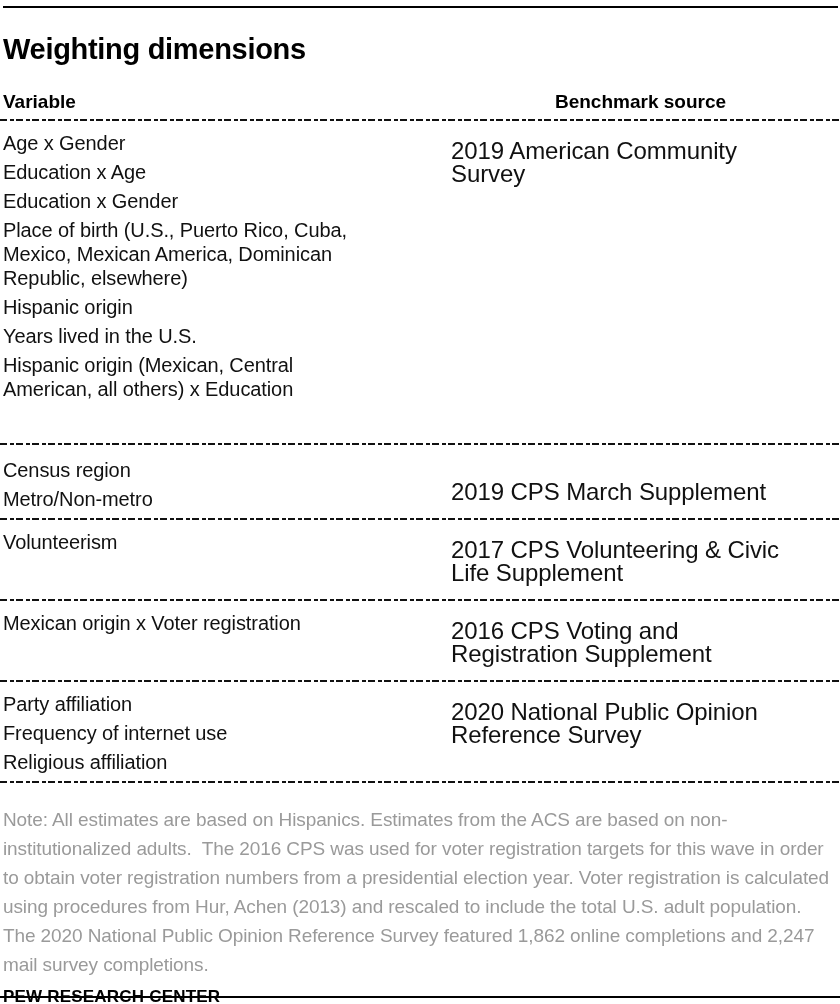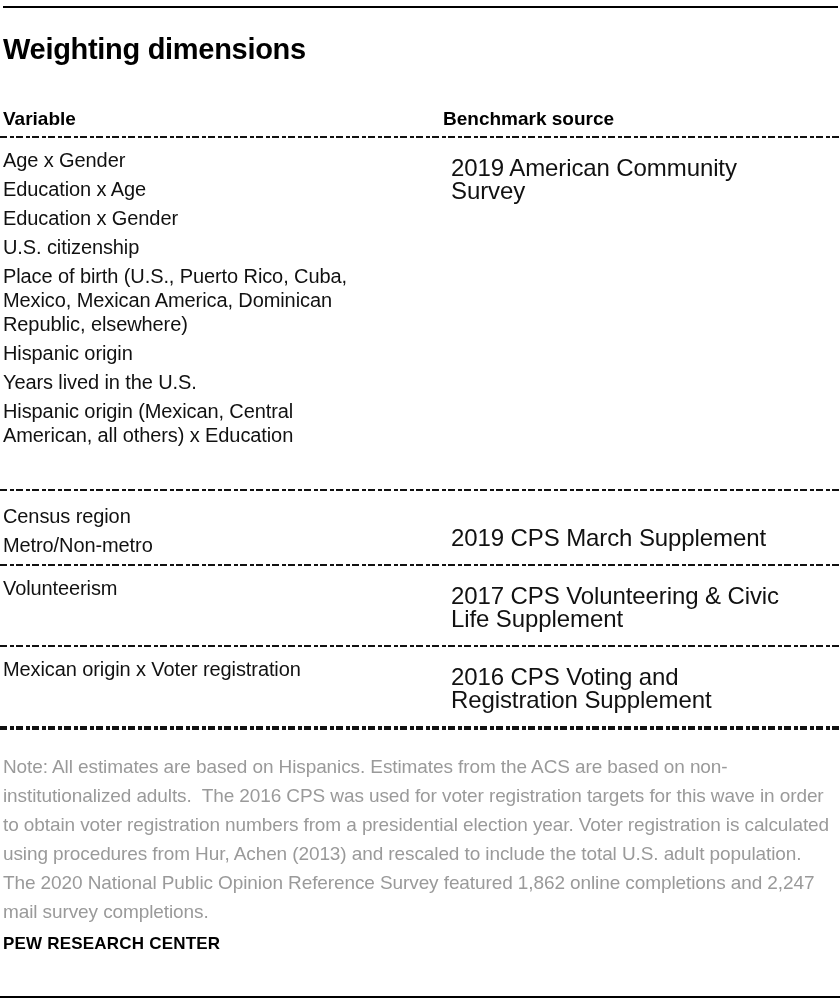--- a/index.html
+++ b/index.html
@@ -19,26 +19,26 @@
     margin: 24px 0 0 0;
     font-size: 29px;
     line-height: 34px;
     font-weight: bold;
     letter-spacing: -0.3px;
     color: #000;
   }
 
   .header-row {
     display: flex;
-    margin-top: 42px;
+    margin-top: 25px;
     padding-bottom: 6px;
     align-items: flex-end;
   }
   .hc1 { width: 440px; font-size: 19px; font-weight: bold; color: #000; }
-  .hc2 { flex: 1; text-align: left; font-size: 19px; font-weight: bold; color: #000; }
+  .hc2 { flex: 1; text-align: center; font-size: 19px; font-weight: bold; color: #000; }
 
   .dash {
     height: 2px;
     margin-left: -3px; margin-right: -2px;
     background: repeating-linear-gradient(90deg,
       #111 0 7px, transparent 7px 10px,
       #111 10px 14px, transparent 14px 16px);
   }
 
   section.group { display: flex; padding: 10px 0 7px; }
@@ -101,21 +101,20 @@
     <div class="hc2">Benchmark source</div>
   </div>
   <div class="dash"></div>
 
   <div id="table-body">
   <section class="group">
     <div class="col1">
           <p class="var">Age x Gender</p>
           <p class="var">Education x Age</p>
           <p class="var">Education x Gender</p>
-          <p class="var">U.S. citizenship</p>
           <p class="var">Place of birth (U.S., Puerto Rico, Cuba, Mexico, Mexican America, Dominican Republic, elsewhere)</p>
           <p class="var">Hispanic origin</p>
           <p class="var">Years lived in the U.S.</p>
           <p class="var">Hispanic origin (Mexican, Central American, all others) x Education</p>
         </div>
     <div class="col2">
       <p class="src">2019 American Community Survey</p>
     </div>
   </section>
 <div class="dash"></div>
@@ -140,20 +139,30 @@
 <div class="dash"></div>
   <section class="group">
     <div class="col1">
           <p class="var">Mexican origin x Voter registration</p>
         </div>
     <div class="col2">
       <p class="src">2016 CPS Voting and Registration Supplement</p>
     </div>
   </section>
 <div class="dash"></div>
+  <section class="group">
+    <div class="col1">
+          <p class="var">Party affiliation</p>
+          <p class="var">Frequency of internet use</p>
+          <p class="var">Religious affiliation</p>
+        </div>
+    <div class="col2">
+      <p class="src">2020 National Public Opinion Reference Survey</p>
+    </div>
+  </section>
 <div class="dash"></div>
     </div>
 
   <p class="note">Note: All estimates are based on Hispanics. Estimates from the ACS are based on non-institutionalized adults.  The 2016 CPS was used for voter registration targets for this wave in order to obtain voter registration numbers from a presidential election year. Voter registration is calculated using procedures from Hur, Achen (2013) and rescaled to include the total U.S. adult population. The 2020 National Public Opinion Reference Survey featured 1,862 online completions and 2,247 mail survey completions.</p>
 
   <p class="footer">PEW RESEARCH CENTER</p>
 
   <div class="rule-bottom"></div>
 </div>
 

